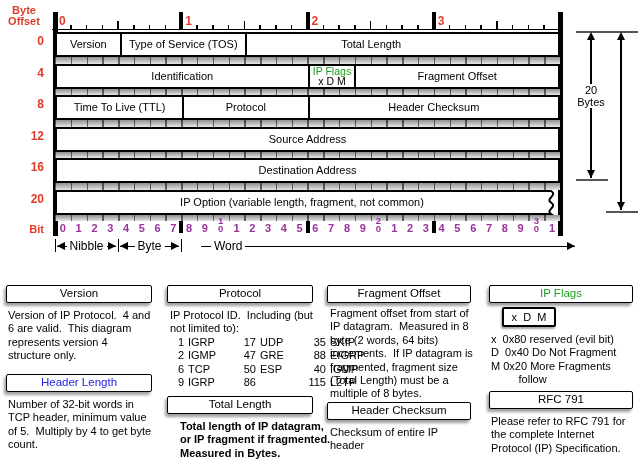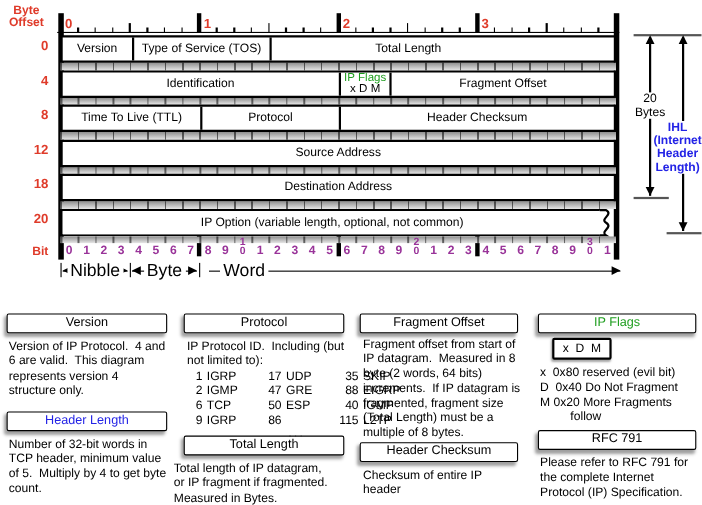--- a/index.html
+++ b/index.html
@@ -29,21 +29,21 @@
   .bitnum.stack{font-size:9.5px;line-height:8px;}
   .ah{position:absolute;width:0;height:0;}
   .ah.up{border-left:4.5px solid transparent;border-right:4.5px solid transparent;border-bottom:8px solid #000;}
   .ah.down{border-left:4.5px solid transparent;border-right:4.5px solid transparent;border-top:8px solid #000;}
   .ah.left{border-top:4.5px solid transparent;border-bottom:4.5px solid transparent;border-right:8px solid #000;}
   .ah.right{border-top:4.5px solid transparent;border-bottom:4.5px solid transparent;border-left:8px solid #000;}
   .annlabel{position:absolute;background:#fff;text-align:center;font-size:11px;line-height:12px;white-space:pre-line;}
   .annlabel.blue{color:#2323e6;font-weight:bold;}
   .harrow{position:absolute;height:13px;}
   .harrow .line{position:absolute;left:0;right:0;top:5.5px;height:1.5px;background:#000;}
-  .harrow .lab{position:absolute;top:0;background:#fff;font-size:16px;line-height:13px;padding:0 3px;color:#000;}
+  .harrow .lab{position:absolute;top:0;background:#fff;font-size:12px;line-height:13px;padding:0 3px;color:#000;}
   .endbar{position:absolute;width:1.5px;height:13px;background:#000;}
   .notebox{position:absolute;box-sizing:border-box;height:18px;border:1.5px solid #000;background:#fff;
     text-align:center;font-size:11.5px;line-height:15px;border-radius:2px;
     box-shadow:-2px 3px 3px rgba(0,0,0,.38);}
   .notetext{position:absolute;font-size:11px;line-height:13.4px;color:#000;white-space:pre-wrap;}
   .prototable{position:absolute;font-size:11px;line-height:13.4px;color:#000;}
   .prototable .r{display:flex;}
   .prototable .n{text-align:right;}
   .prototable .s{padding-left:4px;}
   .flagsbox{position:absolute;box-sizing:border-box;border:2px solid #000;background:#fff;height:20px;
@@ -67,24 +67,20 @@
   <div class="vline" style="left:590px;top:34px;height:144px;"></div>
   <div class="ah up" style="left:586.5px;top:32px;"></div>
   <div class="ah down" style="left:586.5px;top:170px;"></div>
 
   <div class="vline" style="left:620px;top:34px;height:176px;"></div>
   <div class="ah up" style="left:616.5px;top:32px;"></div>
   <div class="ah down" style="left:616.5px;top:202px;"></div>
 
   <div class="annlabel" style="left:570px;top:84px;width:42px;">20
 Bytes</div>
-  <div class="annlabel blue" style="left:593px;top:110px;width:46px;">IHL
-(Internet
-Header
-Length)</div>
 <div class="hline" style="left: 52px; top: 28.5px; width: 511px; height: 1.5px;"></div>
     <div class="vbar" style="left: 52.5px; top: 12px; width: 5px; height: 224px;"></div>
     <div class="tick" style="left: 70.0312px; top: 24.5px; width: 1.5px; height: 5.5px;"></div>
     <div class="tick" style="left: 85.8125px; top: 24.5px; width: 1.5px; height: 5.5px;"></div>
     <div class="tick" style="left: 101.594px; top: 24.5px; width: 1.5px; height: 5.5px;"></div>
     <div class="tick" style="left: 117.375px; top: 21px; width: 1.5px; height: 9px;"></div>
     <div class="tick" style="left: 133.156px; top: 24.5px; width: 1.5px; height: 5.5px;"></div>
     <div class="tick" style="left: 148.938px; top: 24.5px; width: 1.5px; height: 5.5px;"></div>
     <div class="tick" style="left: 164.719px; top: 24.5px; width: 1.5px; height: 5.5px;"></div>
     <div class="tick" style="left: 179.25px; top: 12px; width: 4px; height: 18px;"></div>
@@ -143,30 +139,30 @@
       <div class="field" style="width: 25%;"><span>Protocol</span></div>
       <div class="field" style="width: 50%;"><span>Header Checksum</span></div>
     </div>
     <div class="hrow" style="top: 158px; width: 505px;">
       <div class="field" style="width: 100%;"><span>Destination Address</span></div>
     </div>
     <div class="hrow" style="top: 126.5px; width: 505px;">
       <div class="field" style="width: 100%;"><span>Source Address</span></div>
     </div>
     <div class="hrow" style="top: 189.5px; width: 492px; border-right: none;">
-      <div class="field" style="width: 100%;"><span>IP Option (variable length, optional, not common)</span></div>
+      <div class="field" style="width: 100%;"><span>IP Option (variable length, fragment, not common)</span></div>
     </div>
     <svg width="16" height="25" style="position: absolute; left: 545px; top: 189.5px;">
       <path d="M0,1 L6,1 C13,5 0,9 6,12.5 C13,17 0,20 6,24 L0,24" fill="#fff" stroke="#000" stroke-width="2"></path>
     </svg>
     <div class="offsetnum" style="left: 10px; top: 34px;">0</div>
     <div class="offsetnum" style="left: 10px; top: 65.5px;">4</div>
     <div class="offsetnum" style="left: 10px; top: 97px;">8</div>
     <div class="offsetnum" style="left: 10px; top: 128.5px;">12</div>
-    <div class="offsetnum" style="left: 10px; top: 160px;">18</div>
+    <div class="offsetnum" style="left: 10px; top: 160px;">16</div>
     <div class="offsetnum" style="left: 10px; top: 191.5px;">20</div>
     <div class="bitnum" style="left: 54.8906px; top: 222px;">0</div>
     <div class="bitnum" style="left: 70.6719px; top: 222px;">1</div>
     <div class="bitnum" style="left: 86.4531px; top: 222px;">2</div>
     <div class="bitnum" style="left: 102.234px; top: 222px;">3</div>
     <div class="bitnum" style="left: 118.016px; top: 222px;">4</div>
     <div class="bitnum" style="left: 133.797px; top: 222px;">5</div>
     <div class="bitnum" style="left: 149.578px; top: 222px;">6</div>
     <div class="bitnum" style="left: 165.359px; top: 222px;">7</div>
     <div class="bitnum" style="left: 181.141px; top: 222px;">8</div>
@@ -201,21 +197,21 @@
       <div class="ah left" style="left: 0px; top: 1.75px;"></div>
       <div class="ah right" style="right: 0px; top: 1.75px;"></div>
       <span class="lab" style="left: 50%; transform: translateX(-50%);">Nibble</span>
     </div>
     <div class="harrow" style="left: 120px; top: 240px; width: 59px;">
       <div class="line"></div>
       <div class="ah left" style="left: 0px; top: 1.75px;"></div>
       <div class="ah right" style="right: 0px; top: 1.75px;"></div>
       <span class="lab" style="left: 50%; transform: translateX(-50%);">Byte</span>
     </div>
-    <div class="harrow" style="left: 190px; top: 240px; width: 374px;">
+    <div class="harrow" style="left: 201px; top: 240px; width: 374px;">
       <div class="line"></div>
       <div class="ah right" style="right: 0px; top: 1.75px;"></div>
       <span class="lab" style="left: 10px;">Word</span>
     </div>
     <div class="notebox" style="left: 6px; top: 285px; width: 146px; color: rgb(0, 0, 0);">Version</div>
     <div class="notetext" style="left: 8px; top: 309px; width: 152px;">Version of IP Protocol.  4 and
 6 are valid.  This diagram
 represents version 4
 structure only.</div>
     <div class="notebox" style="left: 6px; top: 374px; width: 146px; color: rgb(35, 35, 230);">Header Length</div>
@@ -254,21 +250,21 @@
       <div class="r">
         <span class="n" style="width: 14px;">9</span>
         <span class="s" style="width: 46px;">IGRP</span>
         <span class="n" style="width: 22px;">86</span>
         <span class="s" style="width: 42px; margin-top: 19px;">AH</span>
         <span class="n" style="width: 24px;">115</span>
         <span class="s" style="width: 44px;">L2TP</span>
       </div>
     </div>
     <div class="notebox" style="left: 167px; top: 396px; width: 146px; color: rgb(0, 0, 0);">Total Length</div>
-    <div class="notetext" style="left: 158px; top: 420px; width: 152px;">Total length of IP datagram,
+    <div class="notetext" style="left: 180px; top: 420px; width: 152px; font-weight: bold;">Total length of IP datagram,
 or IP fragment if fragmented.
 Measured in Bytes.</div>
     <div class="notebox" style="left: 327px; top: 285px; width: 144px; color: rgb(0, 0, 0);">Fragment Offset</div>
     <div class="notetext" style="left: 330px; top: 307px; width: 150px;">Fragment offset from start of
 IP datagram.  Measured in 8
 byte (2 words, 64 bits)
 increments.  If IP datagram is
 fragmented, fragment size
 (Total Length) must be a
 multiple of 8 bytes.</div>

